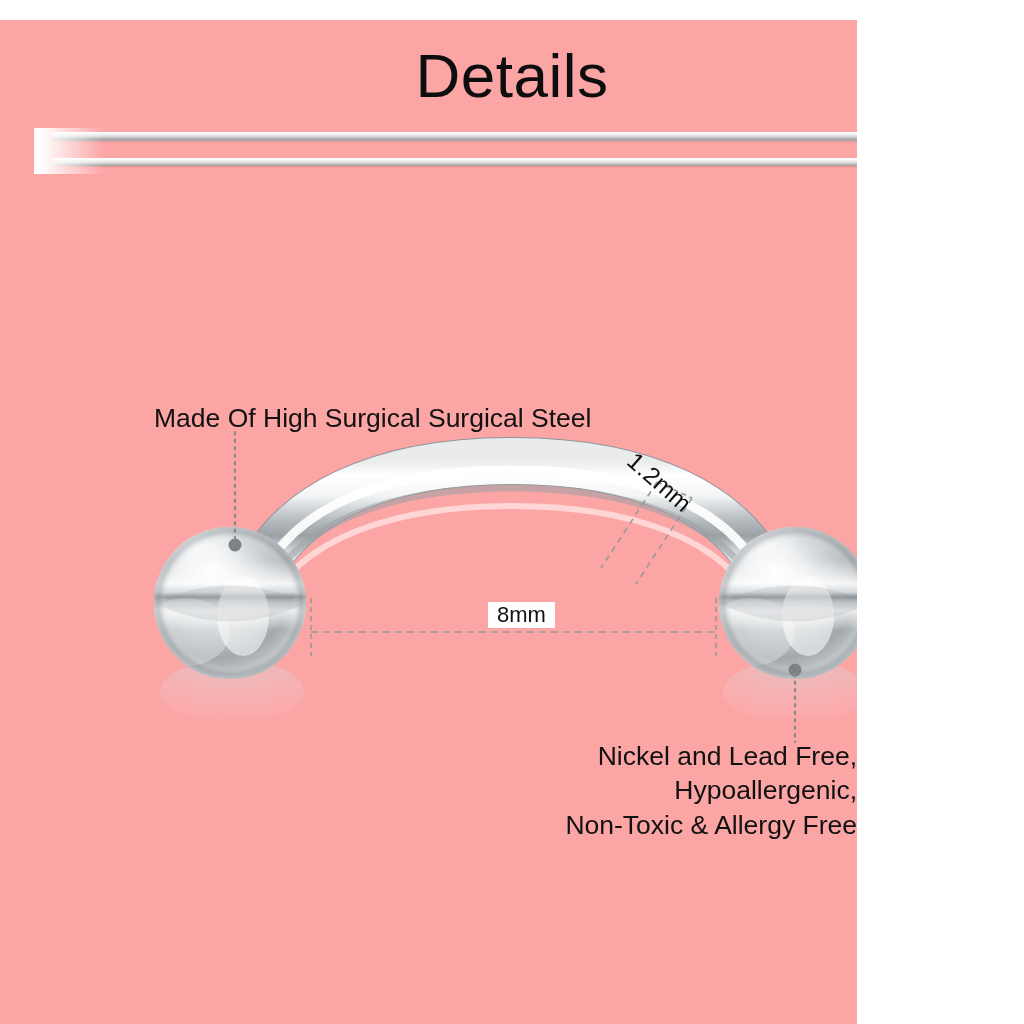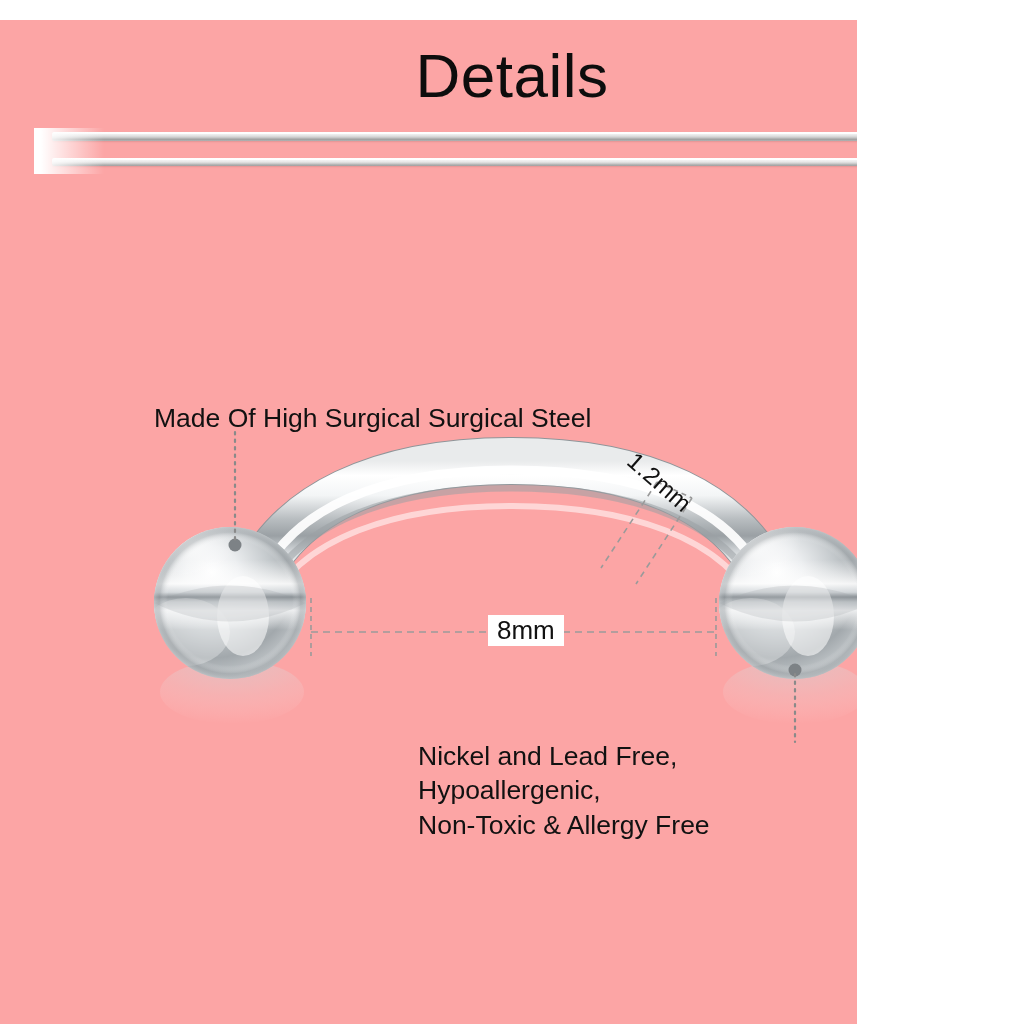--- a/index.html
+++ b/index.html
@@ -113,31 +113,32 @@
   }
   .callout-steel {
     left: 154px;
     top: 381px;
     font-size: 26.5px;
   }
   .callout-nickel {
     left: 418px;
     top: 719px;
     font-size: 26.5px;
+    text-align: right;
   }
 
   .dim-label {
     position: absolute;
     color: #111111;
     font-weight: 400;
   }
   .dim-8mm {
     left: 488px;
-    top: 595px;
-    font-size: 26px;
+    top: 582px;
+    font-size: 22px;
     background: #ffffff;
     padding: 0 9px;
   }
   .dim-12mm {
     left: 640px;
     top: 427px;
     font-size: 24px;
     transform: rotate(41deg);
     transform-origin: left top;
     letter-spacing: 0.5px;

